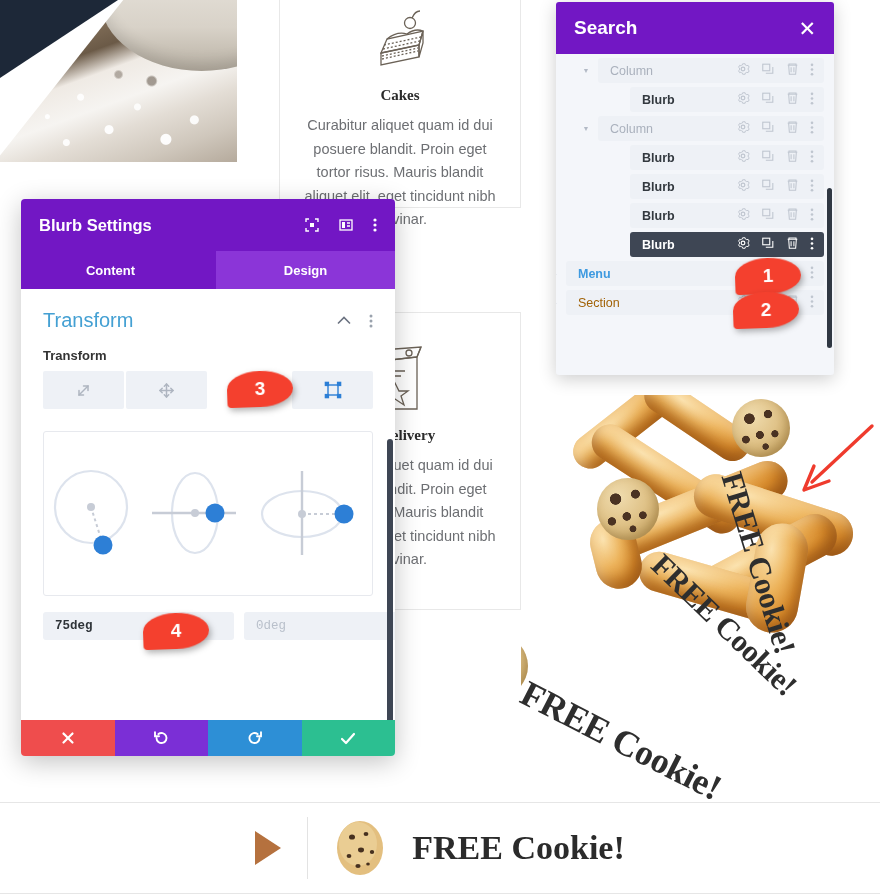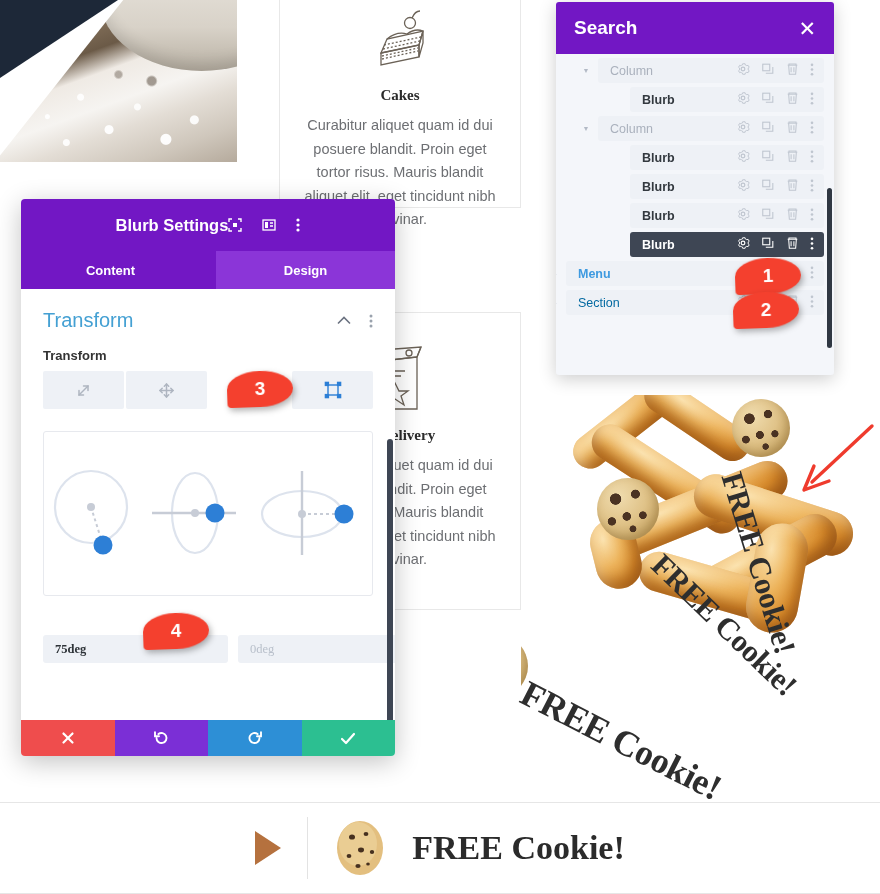--- a/index.html
+++ b/index.html
@@ -179,21 +179,21 @@
 
   
   .modal{
     position:absolute; left:21px; top:199px; width:374px; height:557px;
     background:#fff; border-radius:4px;
     box-shadow:0 6px 26px rgba(0,0,0,.24);
     overflow:hidden; display:flex; flex-direction:column;
   }
   .modal-head{
     height:52px; background:#7217c4; display:flex; align-items:center;
-    justify-content:center; padding:0 18px; flex:0 0 auto;
+    justify-content:space-between; padding:0 18px; flex:0 0 auto;
   }
   .modal-title{ color:#fff; font-size:16.5px; font-weight:bold; }
   .modal-head-icons{ display:flex; align-items:center; gap:20px; }
   .modal-tabs{
     height:38px; background:#7217c4; display:flex; flex:0 0 auto;gap:16px;
   }
   .mtab{
     flex:1; display:flex; align-items:center; justify-content:center;
     color:#fff; font-size:13px; font-weight:bold; cursor:pointer;
   }
@@ -220,22 +220,22 @@
     display:flex;align-items:center;justify-content:center;cursor:pointer;
   }
   .tbtn.active{ background:#fff; }
   .rot-area{
     margin:22px 22px 0 22px; border:1px solid #e7e9ee; border-radius:3px;
     height:165px; display:flex; align-items:center; justify-content:space-around;
   }
   .deg-row{ display:flex; gap:10px; margin:16px 22px 0 22px; }
   .deg-input{
     flex:1;height:28px;background:#eef1f6;border:none;border-radius:3px;
-    padding:5px 12px;font-size:12.5px;font-family:Liberation Serif, serif;
-    color:#b9c0cb;outline:none;margin-top:23px;
+    padding:5px 12px;font-size:12.5px;font-family:Liberation Mono, monospace;
+    color:#b9c0cb;outline:none;
   }
   .deg-input.filled{ color:#2e3338; font-weight:bold; }
   .anim-row{
     position:absolute; left:0; right:0; bottom:0; height:48px;
     border-top:1px solid #ebedf1;
     display:flex;align-items:center;justify-content:space-between;
     padding:0 22px; background:#fff;
   }
   .anim-title{font-size:19px;color:#a7acb4;}
   .modal-foot{
@@ -638,21 +638,21 @@
                     </g>
                   </svg></span>
               </span>
             </div>
           </div>
           <div class="lrow">
             <div style="width:10px;display:flex;justify-content:flex-end;padding-right:6px;">
               <span class="lrow-caret" style="color:#b3bac6;font-size:7px;">▶</span>
             </div>
             <div class="lrow-inner" style="margin-right:10px;">
-              <span class="lrow-label" style="color:#0369a1;font-weight:normal;">Section</span>
+              <span class="lrow-label" style="color:#a16207;font-weight:normal;">Section</span>
               <span class="lrow-acts">
                 <span class="lico"><svg width="14" height="14" viewBox="0 0 16 16">
                     <path d="M8 5.2a2.8 2.8 0 1 0 0 5.6 2.8 2.8 0 0 0 0-5.6zm0 4.2a1.4 1.4 0 1 1 0-2.8 1.4 1.4 0 0 1 0 2.8z" fill="#9aa3b1"></path>
                     <path d="M14 8c0-.4 0-.8-.1-1.1l1.2-.9-1.3-2.2-1.4.5c-.5-.5-1.1-.8-1.8-1L10.4 2H7.6l-.2 1.3c-.7.2-1.3.5-1.8 1l-1.4-.5-1.3 2.2 1.2.9C4 7.2 4 7.6 4 8s0 .8.1 1.1l-1.2.9 1.3 2.2 1.4-.5c.5.5 1.1.8 1.8 1l.2 1.3h2.8l.2-1.3c.7-.2 1.3-.5 1.8-1l1.4.5 1.3-2.2-1.2-.9c.1-.3.1-.7.1-1.1z" fill="none" stroke="#9aa3b1" stroke-width="1.1"></path>
                   </svg></span>
                 <span class="lico"><svg width="14" height="14" viewBox="0 0 16 16">
                     <g fill="none" stroke="#9aa3b1" stroke-width="1.25">
                       <rect x="2" y="2.5" width="8" height="7.5"></rect>
                       <path d="M5.5 12.8h8V5.6"></path>
                     </g>

